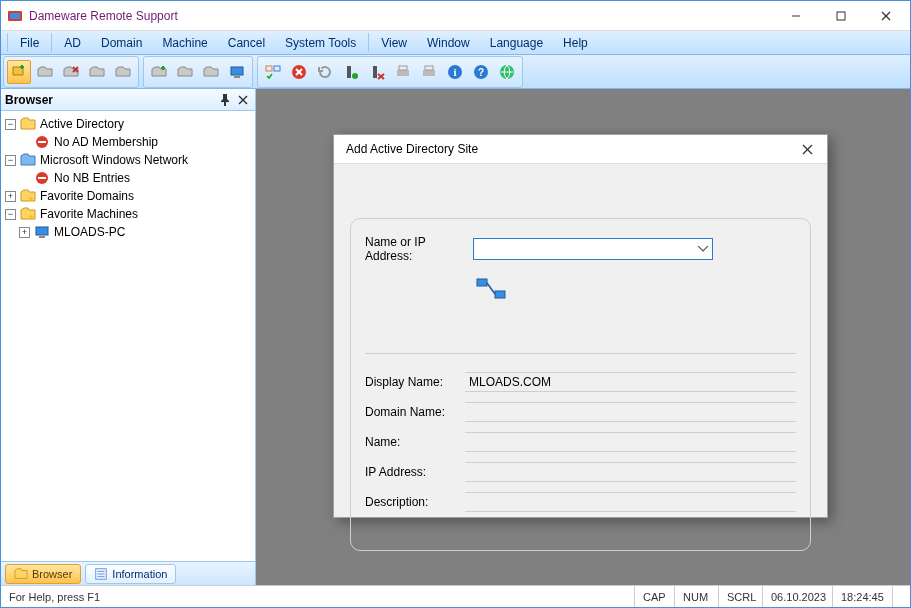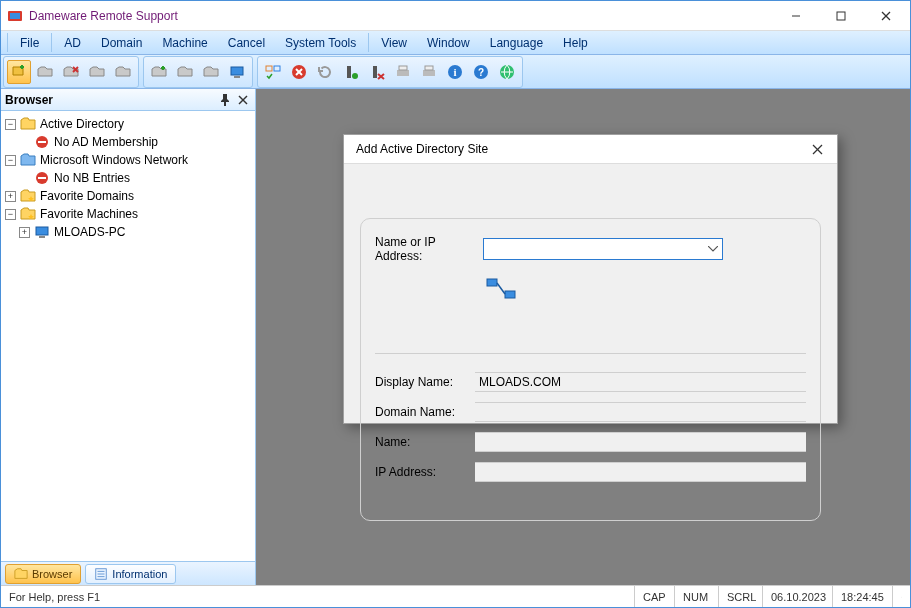--- a/index.html
+++ b/index.html
@@ -177,22 +177,22 @@
   }
   
   .mdi-area {
     flex:1;
     background: #808080;
     position: relative;
   }
   
   .dialog {
     position:absolute;
-    left: 87px; top: 45px;
-    width: 495px; height: 290px;
+    left: 77px; top: 45px;
+    width: 495px; height: 384px;
     background: #f0f0f0;
     border: 1px solid #a0a0a0;
     box-shadow: 4px 4px 12px rgba(0,0,0,.35);
     display:flex; flex-direction:column;gap:42px;
   }
   .dialog-titlebar {
     height: 30px;
     background:#fff;
     display:flex; align-items:center;
     padding: 0 0 0 12px;
@@ -641,20 +641,26 @@
               <div class="field-input">
                   <span></span>
                 </div>
             </div>
             <div class="field-row">
               <span class="field-label">IP Address:</span>
               <div class="field-input">
                   <span></span>
                 </div>
             </div>
+            <div class="field-row">
+              <span class="field-label">Description:</span>
+              <div class="field-input">
+                  <span></span>
+                </div>
+            </div>
 
           </div>
         </div>
       </div>
     </div>
 
   </div>
 
   <div class="statusbar">
     <div class="cell">For Help, press F1</div>

